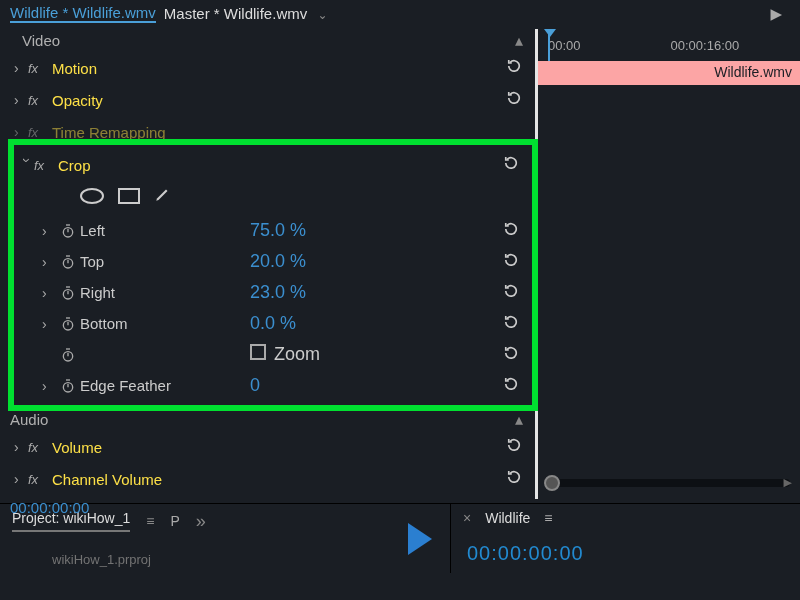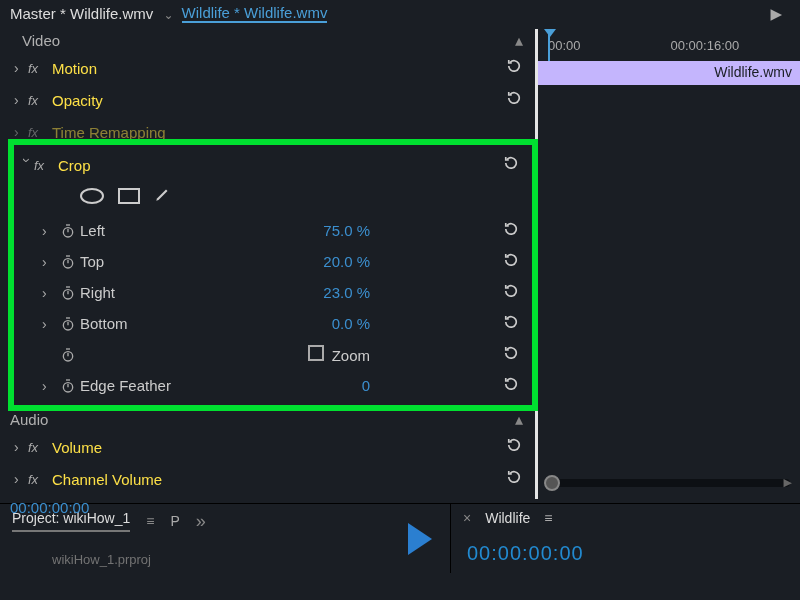--- a/index.html
+++ b/index.html
@@ -28,29 +28,29 @@
   .crop-box { position: absolute; left: 8px; top: 110px; width: 530px; border: 6px solid #00e030; padding-top: 4px; padding-bottom: 4px; background: #1a1e24; z-index: 5; }
   .shape-row { display: flex; align-items: center; gap: 14px; padding: 4px 0 8px 66px; }
   .shape-ellipse { width: 24px; height: 16px; border: 2px solid #ccc; border-radius: 50%; cursor: pointer; }
   .shape-rect { width: 22px; height: 16px; border: 2px solid #ccc; cursor: pointer; }
   .pen { color: #ccc; cursor: pointer; }
   
   .param-row { display: flex; align-items: center; height: 31px; padding-left: 28px; padding-right: 12px; }
   .param-row .chev { width: 14px; color: #aaa; font-size: 14px; cursor: pointer; }
   .param-row .stopwatch { width: 24px; display: flex; align-items: center; justify-content: center; }
   .param-row .label { color: #ccc; font-size: 15px; width: 170px; }
-  .param-row .val { color: #3b8fcf; font-size: 15px; cursor: pointer; width: 120px; text-align: right; }
+  .param-row .val { color: #3b8fcf; font-size: 18px; cursor: pointer; width: 120px; }
   .param-row .checkbox { width: 16px; height: 16px; border: 2px solid #aaa; margin-right: 8px; cursor: pointer; display: inline-block; }
   .param-row .reset { color: #aaa; cursor: pointer; margin-left: auto; }
   
   .right-panel { flex: 1; border-left: 3px solid #e5e5e5; position: relative; text-align: right; }
   .time-ruler { display: flex; align-items: center; height: 32px; padding: 0 10px; gap: 90px; font-size: 13px; color: #aaa; position: relative; }
   .playhead { position: absolute; left: 10px; top: 0; height: 100%; border-left: 2px solid #4a9fd8; }
   .playhead::before { content: ''; position: absolute; left: -6px; top: 0; width: 0; height: 0; border-left: 6px solid transparent; border-right: 6px solid transparent; border-top: 8px solid #4a9fd8; }
-  .clip-bar { background: #c4b5fd; color: #1a1e24; font-size: 14px; padding: 3px 8px; height: 24px; }
+  .clip-bar { background: #fca5a5; color: #1a1e24; font-size: 14px; padding: 3px 8px; height: 24px; }
   .scrollbar-h { position: absolute; bottom: 12px; left: 6px; right: 10px; height: 8px; background: #0d1014; border-radius: 4px; }
   .scrollbar-h .thumb { width: 16px; height: 16px; background: #555; border: 2px solid #888; border-radius: 50%; position: absolute; left: 0; top: -4px; }
   .scrollbar-h .arrow { position: absolute; right: -2px; top: -3px; color: #666; font-size: 11px; }
   
   .timecode-bar { color: #3b8fcf; font-size: 15px; padding: 4px 10px; }
   
   .bottom { border-top: 1px solid #000; margin-top: 4px; display: flex; }
   .bottom-left { width: 390px; padding: 6px 12px; }
   .bottom-tabs { display: flex; align-items: center; gap: 16px; font-size: 14px; color: #aaa; }
   .bottom-tabs .ptab { color: #ddd; border-bottom: 2px solid #777; padding-bottom: 4px; cursor: pointer; }
@@ -71,25 +71,25 @@
   svg.sw circle { fill: none; stroke: #aaa; stroke-width: 2; }
   svg.sw line { stroke: #aaa; stroke-width: 2; }
   svg.reset-icon { width: 18px; height: 18px; }
   svg.reset-icon path { fill: none; stroke: #ccc; stroke-width: 2.2; }
   svg.pen-icon { width: 18px; height: 18px; }
 </style>
 </head>
 <body>
 
 <div class="tabs">
+  <span class="tab active">Wildlife * Wildlife.wmv</span>
   <span class="tab">
     <span>Master * Wildlife.wmv</span>
     <span class="chev">⌄</span>
   </span>
-  <span class="tab active">Wildlife * Wildlife.wmv</span>
   <span class="play-small">▶</span>
 </div>
 
 <div class="main">
   <div class="left-panel">
     <div class="section-hdr">
       <span class="title">Video</span>
       <span class="scroll-up">▴</span>
     </div>
 

